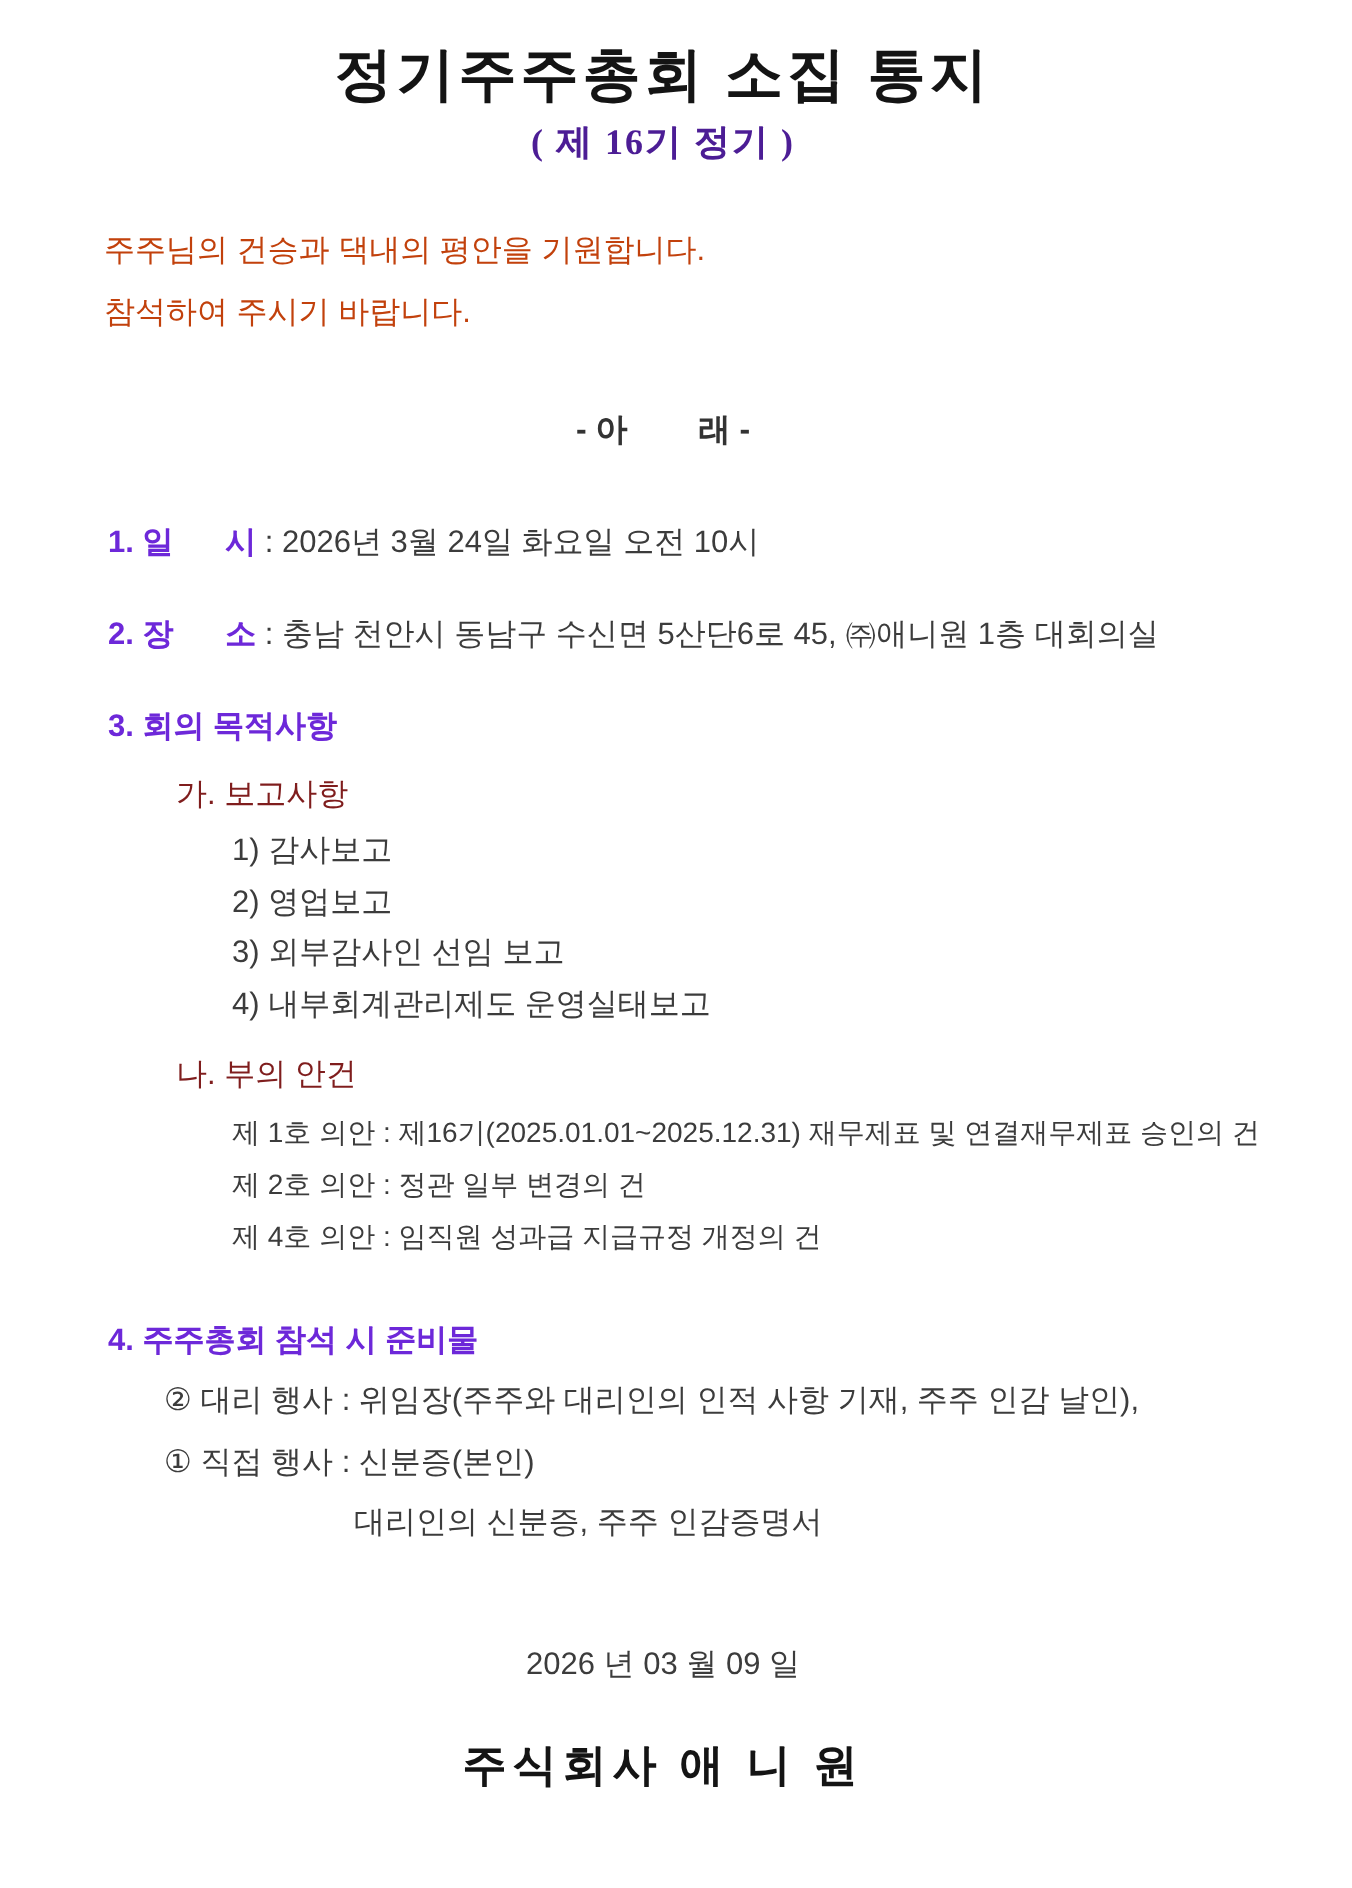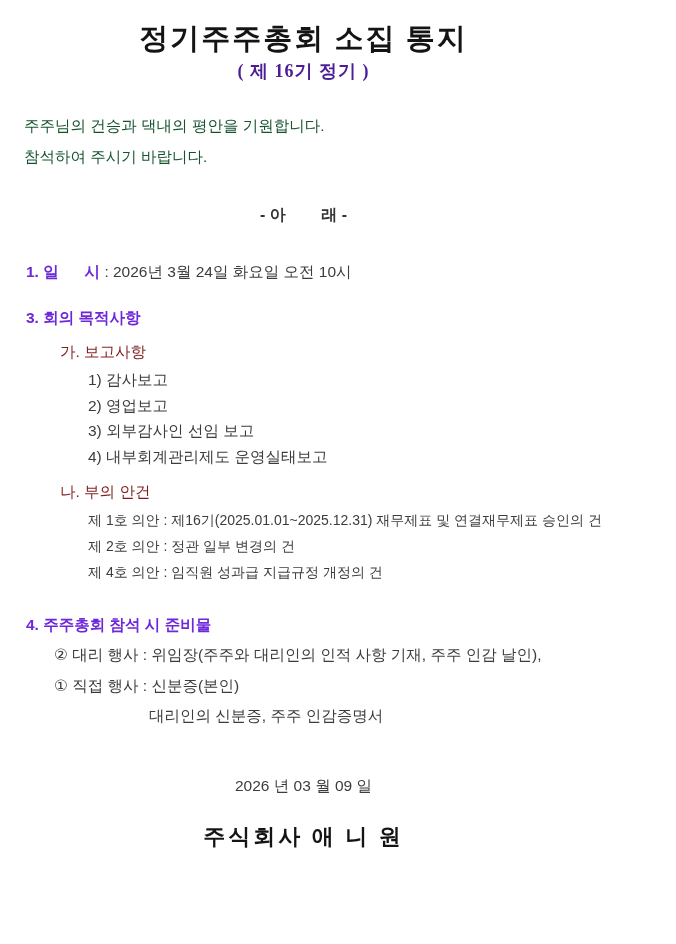--- a/index.html
+++ b/index.html
@@ -12,20 +12,21 @@
     height: 944px;
     overflow: hidden;
     font-family: "Liberation Sans", "DejaVu Sans", sans-serif;
     color: #3c3c3c;
   }
   .page {
     box-sizing: border-box;
     width: 607px;
     height: 944px;
     padding: 14px 24px 10px 24px;
+    margin-left: 28px;
   }
   .pre { white-space: pre; }
 
   
   .doc-title {
     text-align: center;
     font-family: "Liberation Serif", "DejaVu Serif", serif;
     font-weight: bold;
     font-size: 29px;
     line-height: 36px;
@@ -42,21 +43,21 @@
     letter-spacing: 1px;
     color: #4c1d95;
     margin-top: 3px;
   }
 
   
   .intro {
     margin-top: 27px;
     font-size: 15.5px;
     line-height: 31px;
-    color: #14532d;
+    color: #c2410c;
   }
   .intro div { white-space: pre; }
 
   
   .divider {
     margin-top: 33px;
     text-align: center;
     font-size: 16px;
     font-weight: bold;
     color: #333333;
@@ -148,20 +149,25 @@
   </div>
 
   <div class="divider pre">- 아        래 -</div>
 
   <div class="sec mt-item1">
     <div class="sec-line">
       <span class="sec-label pre">1. 일      시</span><span class="sec-value pre"> : </span><span class="sec-value">2026년 3월 24일 화요일 오전 10시</span>
     </div>
   </div>
 
+  <div class="sec mt-item2">
+    <div class="sec-line">
+      <span class="sec-label pre">2. 장      소</span><span class="sec-value pre"> : </span><span class="sec-value">충남 천안시 동남구 수신면 5산단6로 45, ㈜애니원 1층 대회의실</span>
+    </div>
+  </div>
 
   <div class="sec mt-item3">
     <div class="sec-line">
       <span class="sec-label">3. 회의 목적사항</span>
     </div>
 
     <div class="sub-head">가. 보고사항</div>
     <div class="report-list">
       <div class="report-item">1) 감사보고</div>
       <div class="report-item">2) 영업보고</div>

